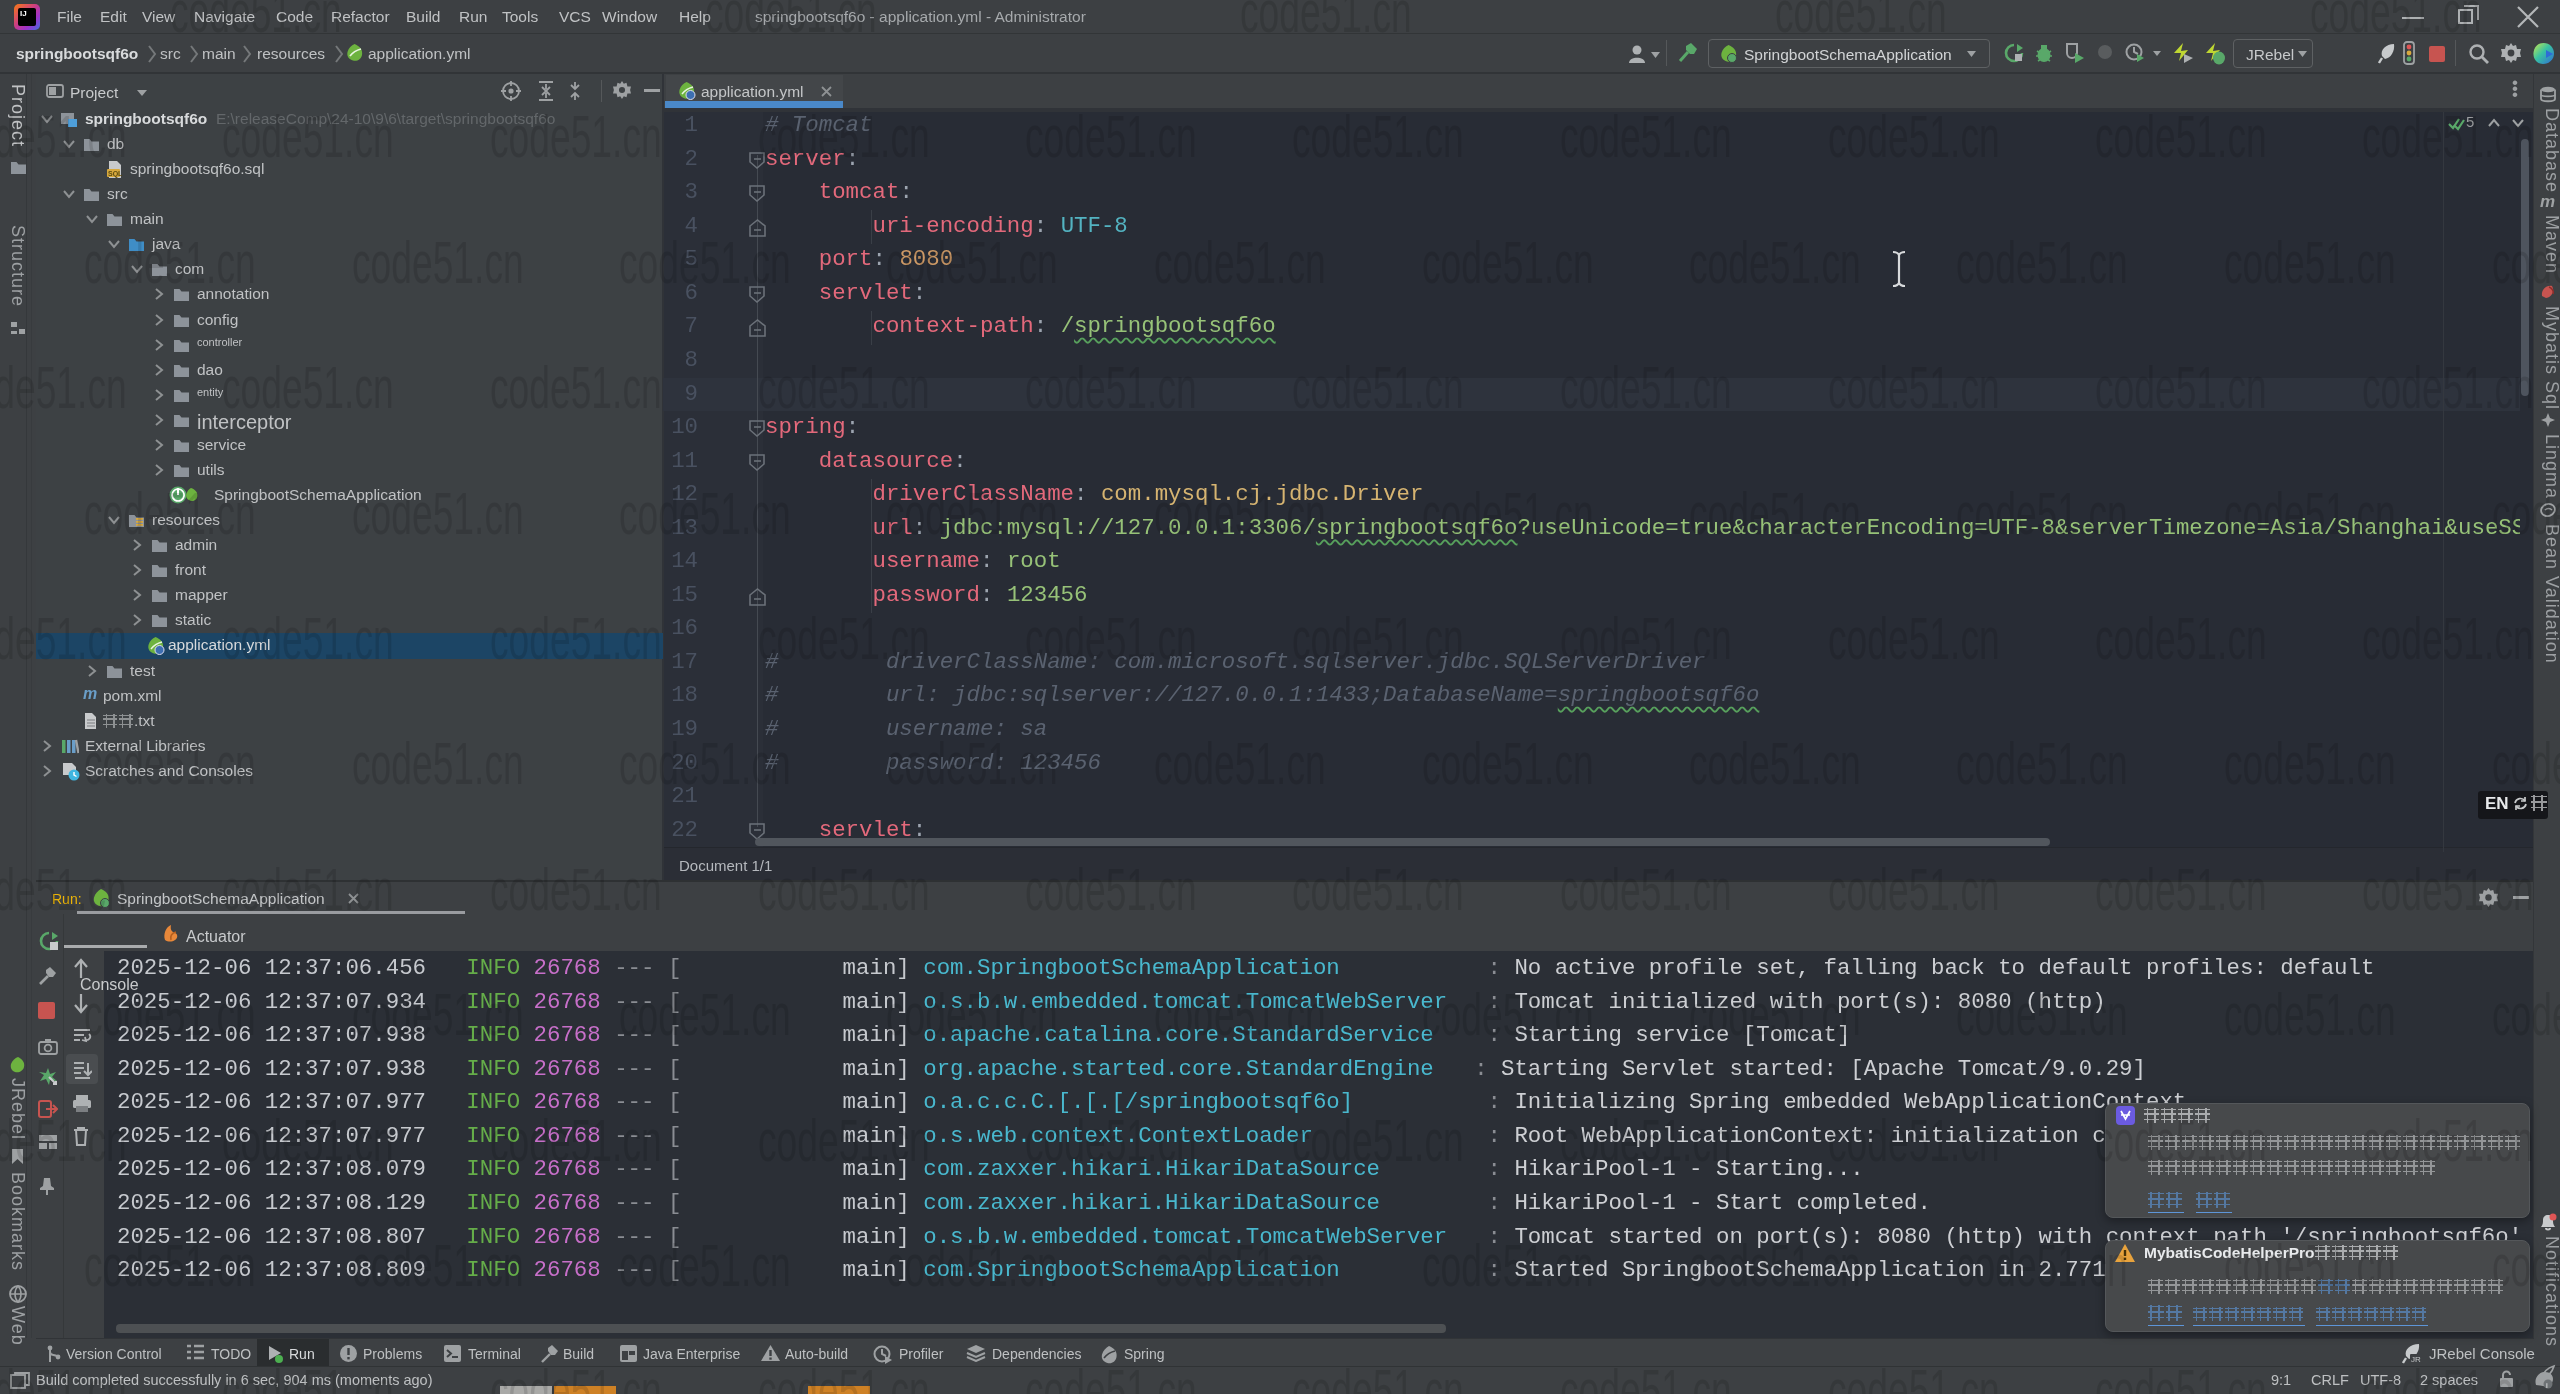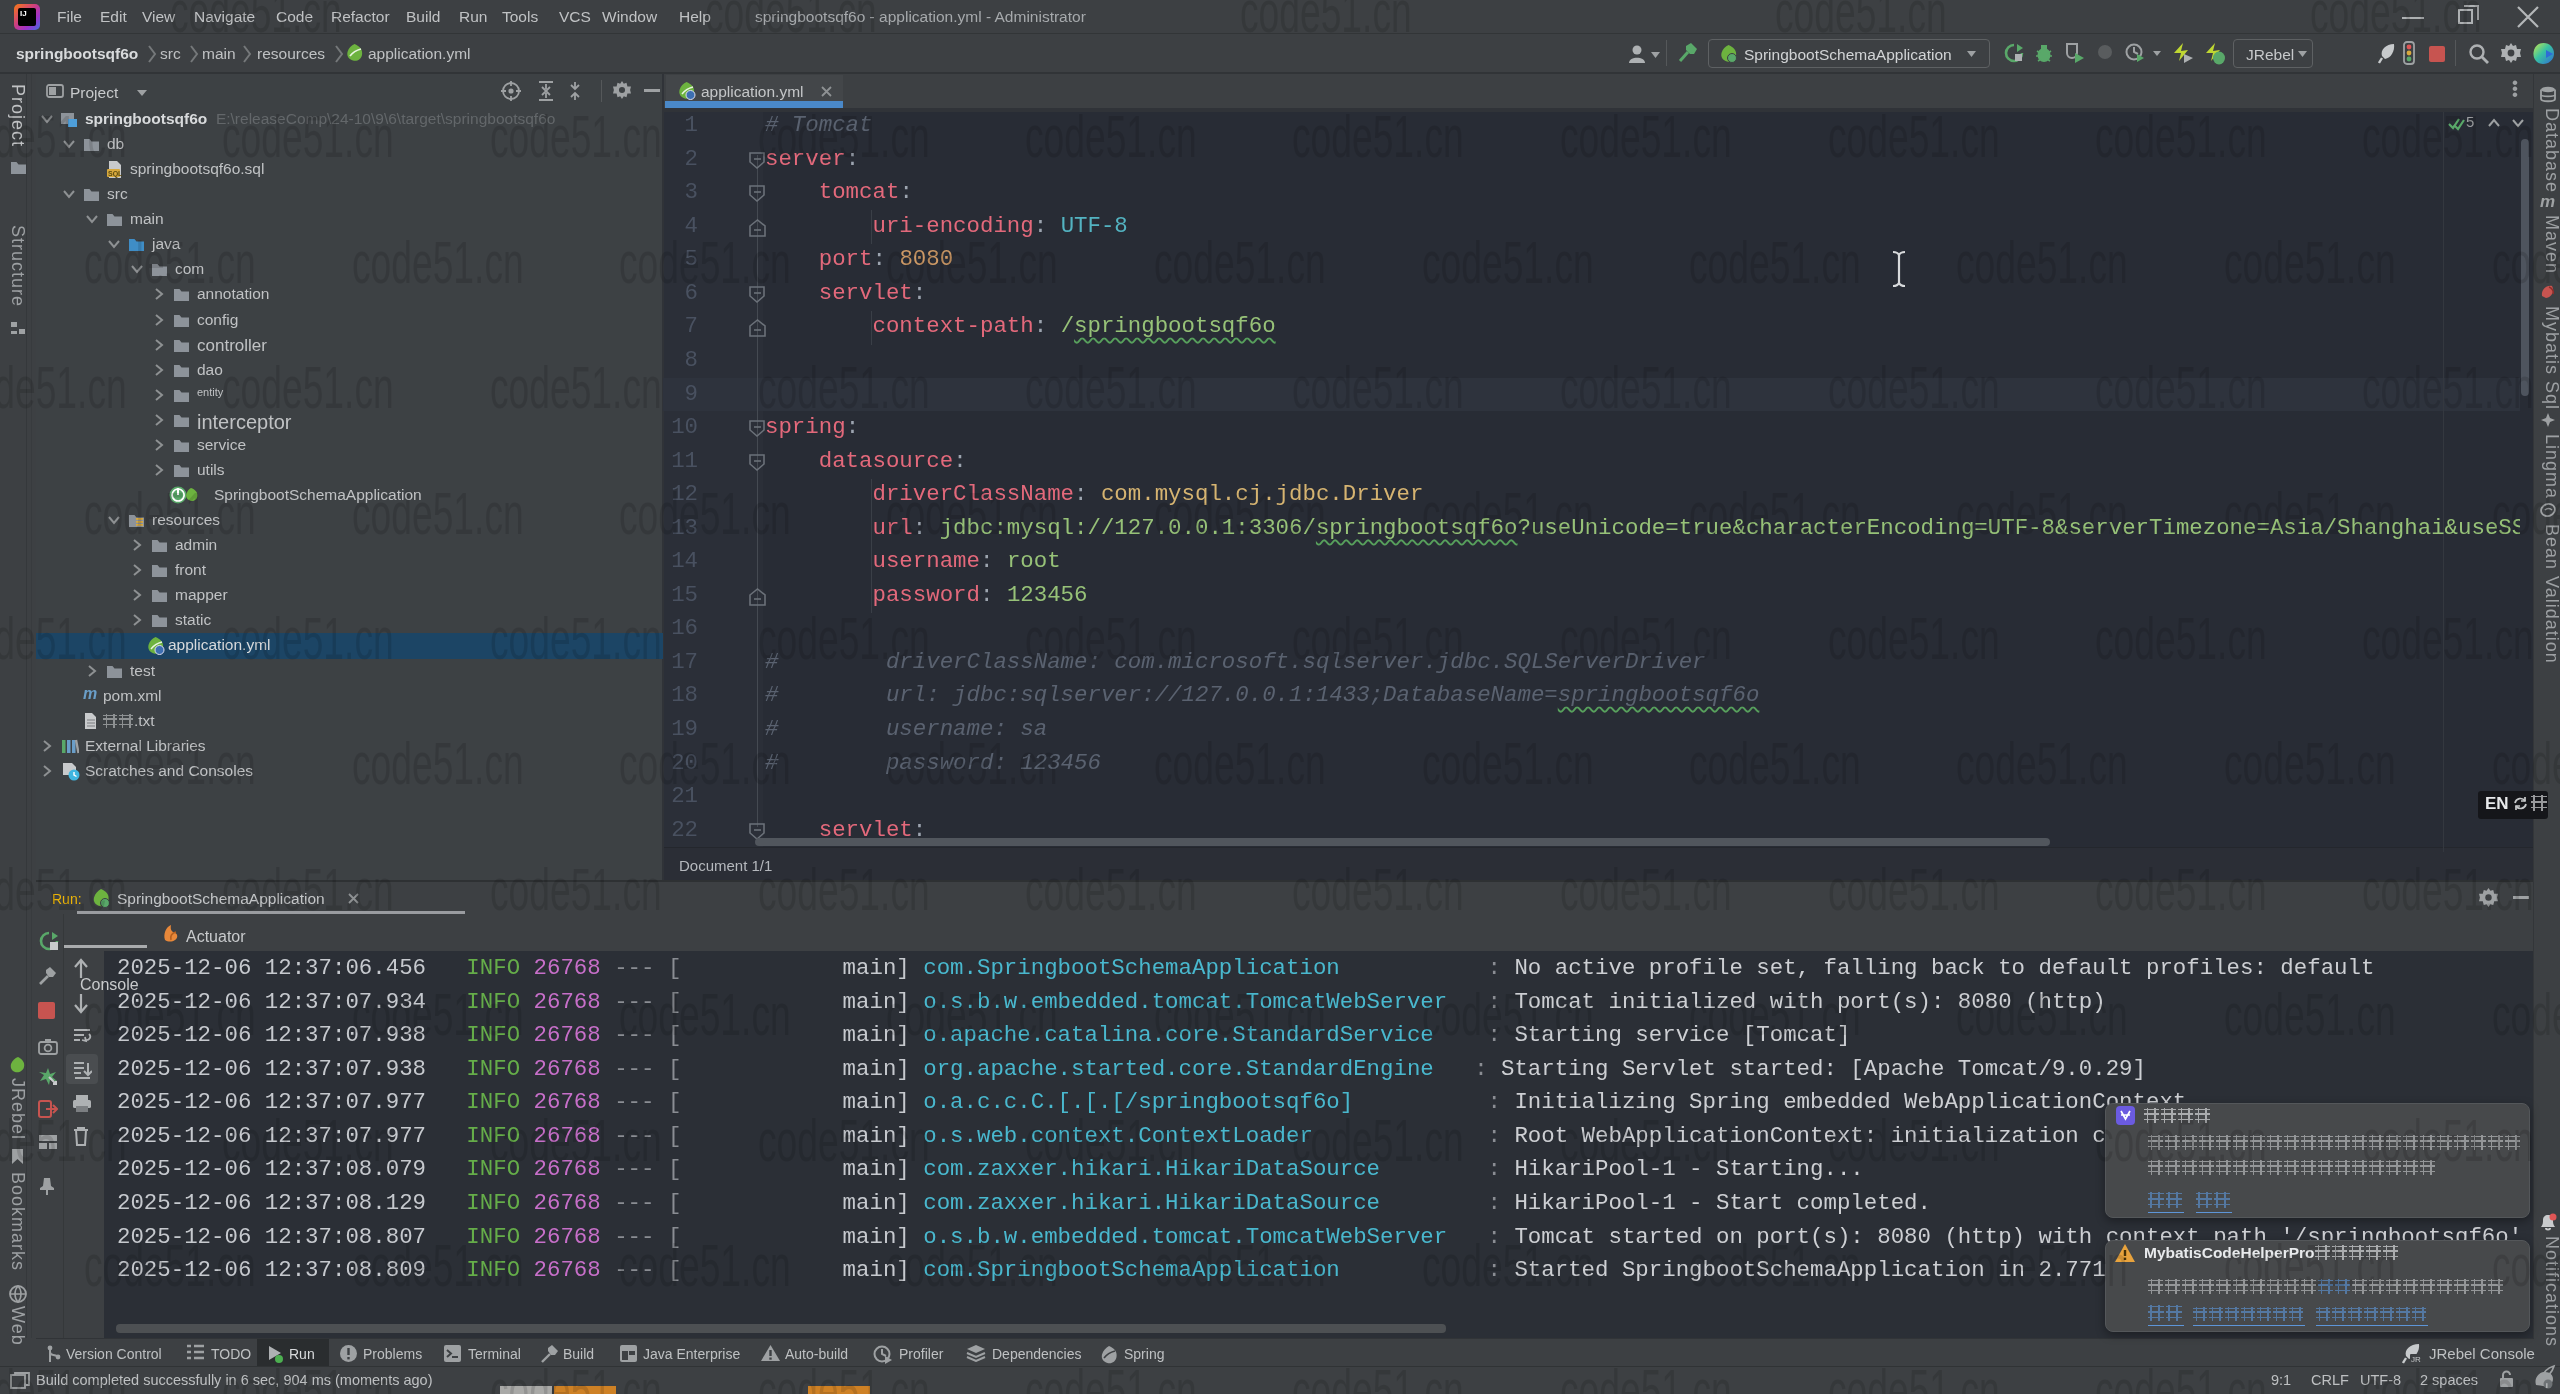--- a/index.html
+++ b/index.html
@@ -275,21 +275,21 @@
 <svg class="abs" style="left:173.0px;top:312.56px" width="17" height="15">
       <path d="M1 2 h5.5 l2 2.5 H16 v9.5 H1 Z" fill="#8D939A"></path>
     </svg>
 <div class="abs" style="left:197px;top:311px;font-size:15.5px;color:#C0C2C4">config</div>
 <svg class="abs" style="left:152.0px;top:337.63px" width="14" height="14">
       <path d="M4 2 L10 7 L4 12" stroke="#8E9193" stroke-width="2" fill="none"></path>
     </svg>
 <svg class="abs" style="left:173.0px;top:337.63px" width="17" height="15">
       <path d="M1 2 h5.5 l2 2.5 H16 v9.5 H1 Z" fill="#8D939A"></path>
     </svg>
-<div class="abs" style="left:197px;top:336px;font-size:17px;color:#C0C2C4">controller</div>
+<div class="abs" style="left:197px;top:336px;font-size:11px;color:#C0C2C4">controller</div>
 <svg class="abs" style="left:152.0px;top:362.7px" width="14" height="14">
       <path d="M4 2 L10 7 L4 12" stroke="#8E9193" stroke-width="2" fill="none"></path>
     </svg>
 <svg class="abs" style="left:173.0px;top:362.7px" width="17" height="15">
       <path d="M1 2 h5.5 l2 2.5 H16 v9.5 H1 Z" fill="#8D939A"></path>
     </svg>
 <div class="abs" style="left:197px;top:361px;font-size:15.5px;color:#C0C2C4">dao</div>
 <svg class="abs" style="left:152.0px;top:387.77px" width="14" height="14">
       <path d="M4 2 L10 7 L4 12" stroke="#8E9193" stroke-width="2" fill="none"></path>
     </svg>

